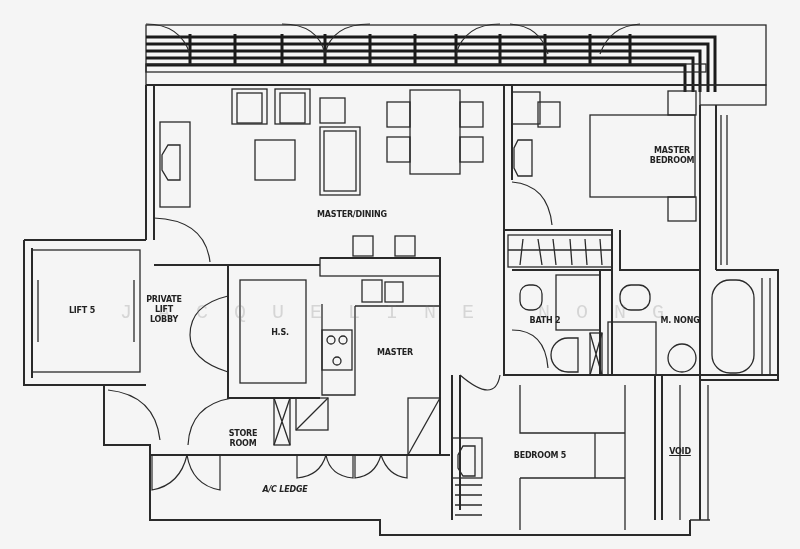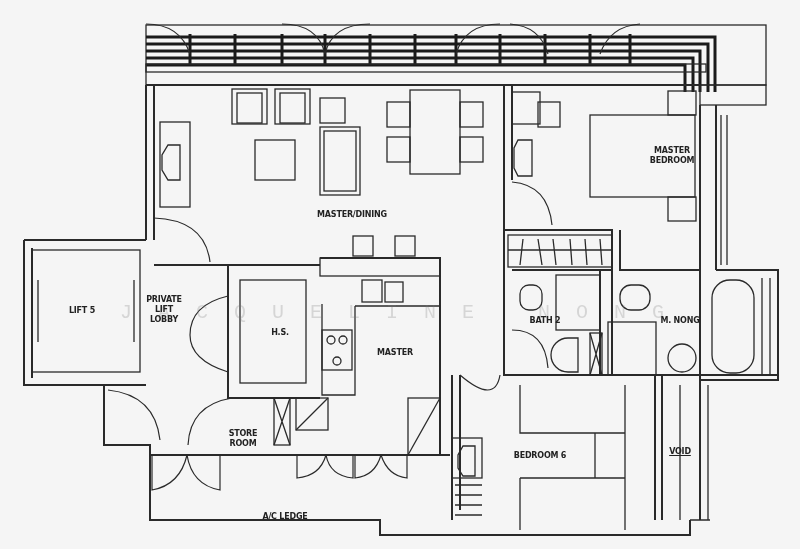--- a/index.html
+++ b/index.html
@@ -156,15 +156,15 @@
 <div class="lbl" style="left:52px;top:306px;width:60px;">LIFT 5</div>
 <div class="lbl" style="left:134px;top:295px;width:60px;">PRIVATE
 LIFT
 LOBBY</div>
 <div class="lbl" style="left:260px;top:328px;width:40px;">H.S.</div>
 <div class="lbl" style="left:365px;top:348px;width:60px;">MASTER</div>
 <div class="lbl" style="left:520px;top:316px;width:50px;">BATH 2</div>
 <div class="lbl" style="left:655px;top:316px;width:50px;">M. NONG</div>
 <div class="lbl" style="left:218px;top:429px;width:50px;">STORE
 ROOM</div>
-<div class="lbl" style="left:250px;top:512px;width:70px;">A/C LEDGE</div>
-<div class="lbl" style="left:505px;top:451px;width:70px;">BEDROOM 6</div>
+<div class="lbl" style="left:250px;top:485px;width:70px;font-style:italic;">A/C LEDGE</div>
+<div class="lbl" style="left:505px;top:451px;width:70px;">BEDROOM 5</div>
 <div class="lbl" style="left:660px;top:447px;width:40px;text-decoration:underline;">VOID</div>
 
 </body></html>

